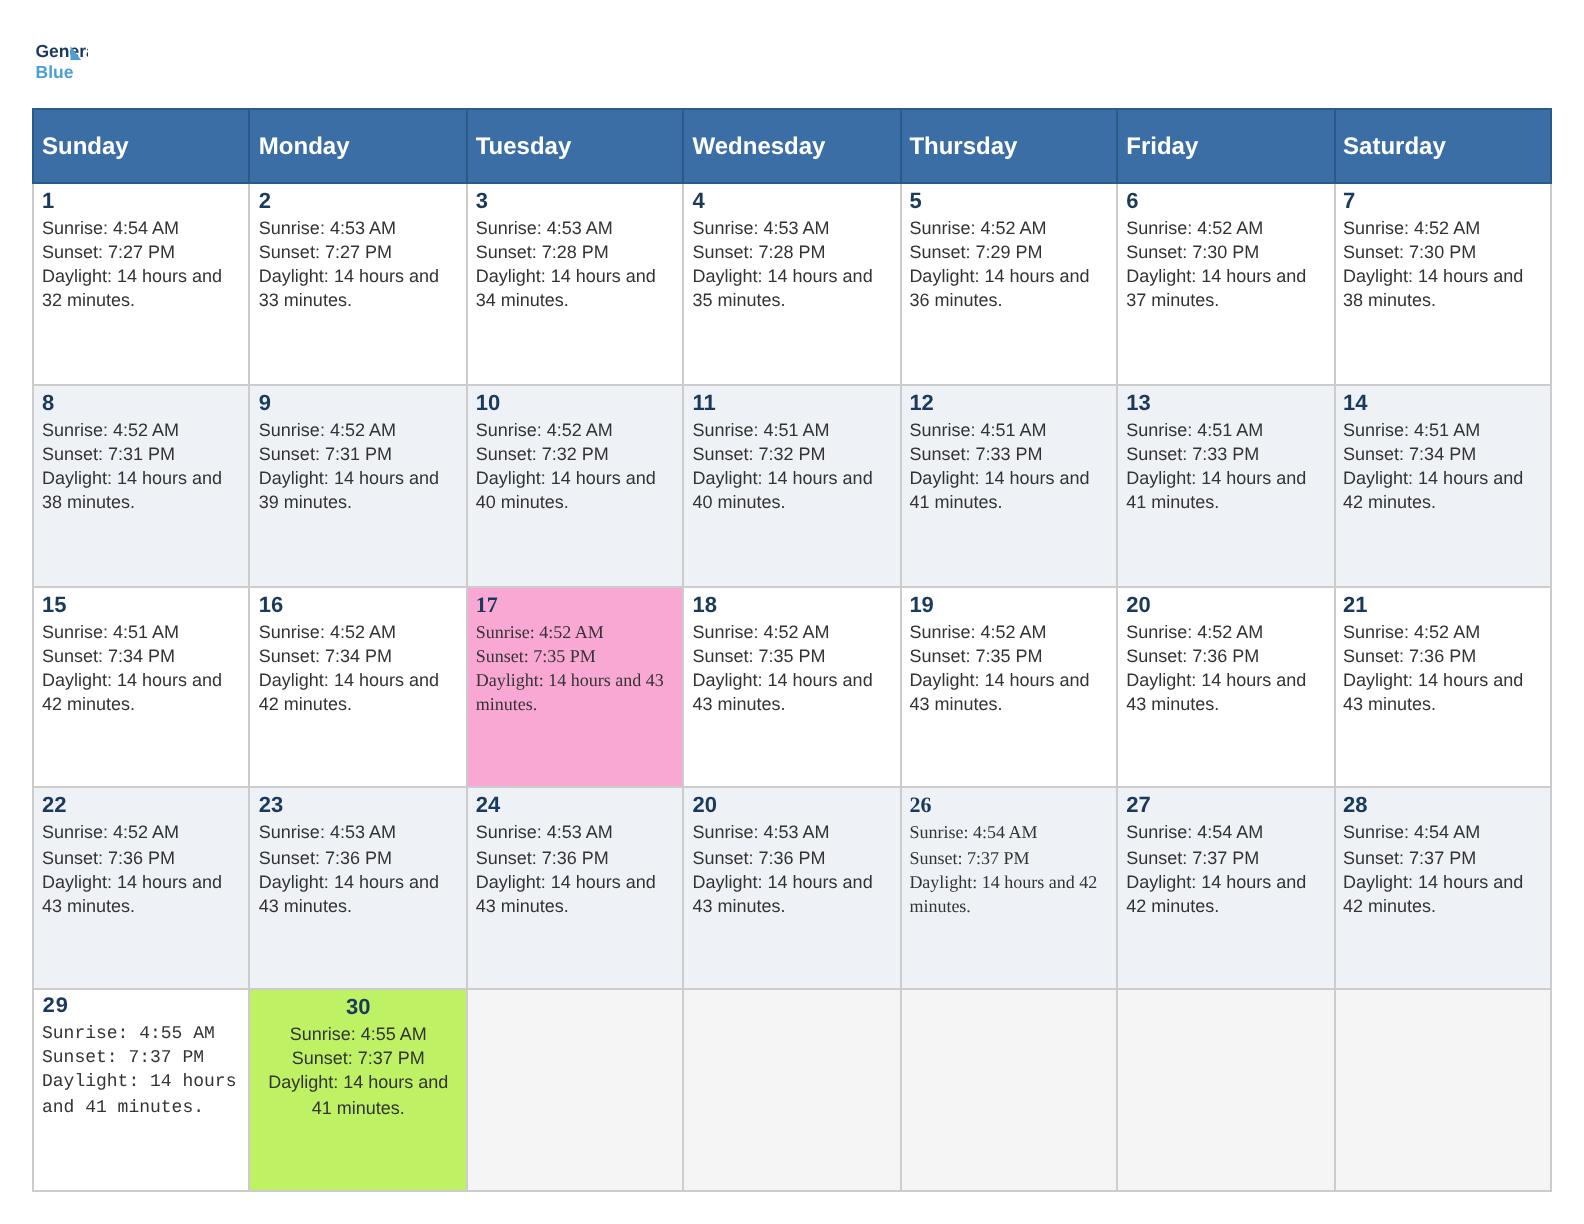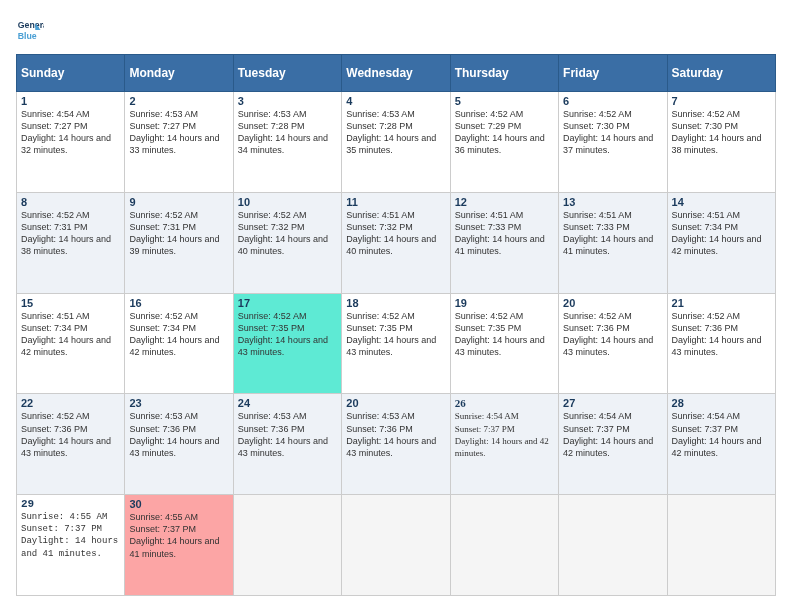--- a/index.html
+++ b/index.html
@@ -198,21 +198,21 @@
         </tr>
         <tr style="background-color: rgb(255, 255, 255);">
           <td style="background-color: rgb(255, 255, 255);">
             <span class="day-num">15</span>
             <div class="day-info">Sunrise: 4:51 AM<br>Sunset: 7:34 PM<br>Daylight: 14 hours and 42 minutes.</div>
           </td>
           <td style="background-color: rgb(255, 255, 255);">
             <span class="day-num">16</span>
             <div class="day-info">Sunrise: 4:52 AM<br>Sunset: 7:34 PM<br>Daylight: 14 hours and 42 minutes.</div>
           </td>
-          <td style="background-color: #5eead4;">
+          <td style="background-color: #f9a8d4; font-family: Liberation Serif, serif;">
             <span class="day-num">17</span>
             <div class="day-info">Sunrise: 4:52 AM<br>Sunset: 7:35 PM<br>Daylight: 14 hours and 43 minutes.</div>
           </td>
           <td style="background-color: rgb(255, 255, 255);">
             <span class="day-num">18</span>
             <div class="day-info">Sunrise: 4:52 AM<br>Sunset: 7:35 PM<br>Daylight: 14 hours and 43 minutes.</div>
           </td>
           <td style="background-color: rgb(255, 255, 255);">
             <span class="day-num">19</span>
             <div class="day-info">Sunrise: 4:52 AM<br>Sunset: 7:35 PM<br>Daylight: 14 hours and 43 minutes.</div>
@@ -254,21 +254,21 @@
           <td style="background-color: rgb(238, 242, 247);">
             <span class="day-num">28</span>
             <div class="day-info">Sunrise: 4:54 AM<br>Sunset: 7:37 PM<br>Daylight: 14 hours and 42 minutes.</div>
           </td>
         </tr>
         <tr style="background-color: rgb(255, 255, 255);">
           <td style="background-color: rgb(255, 255, 255); font-family: Liberation Mono, monospace;">
             <span class="day-num">29</span>
             <div class="day-info">Sunrise: 4:55 AM<br>Sunset: 7:37 PM<br>Daylight: 14 hours and 41 minutes.</div>
           </td>
-          <td style="background-color: #fca5a5;">
+          <td style="background-color: #bef264; text-align: center;">
             <span class="day-num">30</span>
             <div class="day-info">Sunrise: 4:55 AM<br>Sunset: 7:37 PM<br>Daylight: 14 hours and 41 minutes.</div>
           </td>
           <td class="empty" style="background-color: rgb(245, 245, 245);"></td>
           <td class="empty" style="background-color: rgb(245, 245, 245);"></td>
           <td class="empty" style="background-color: rgb(245, 245, 245);"></td>
           <td class="empty" style="background-color: rgb(245, 245, 245);"></td>
           <td class="empty" style="background-color: rgb(245, 245, 245);"></td>
         </tr>
       </tbody>

